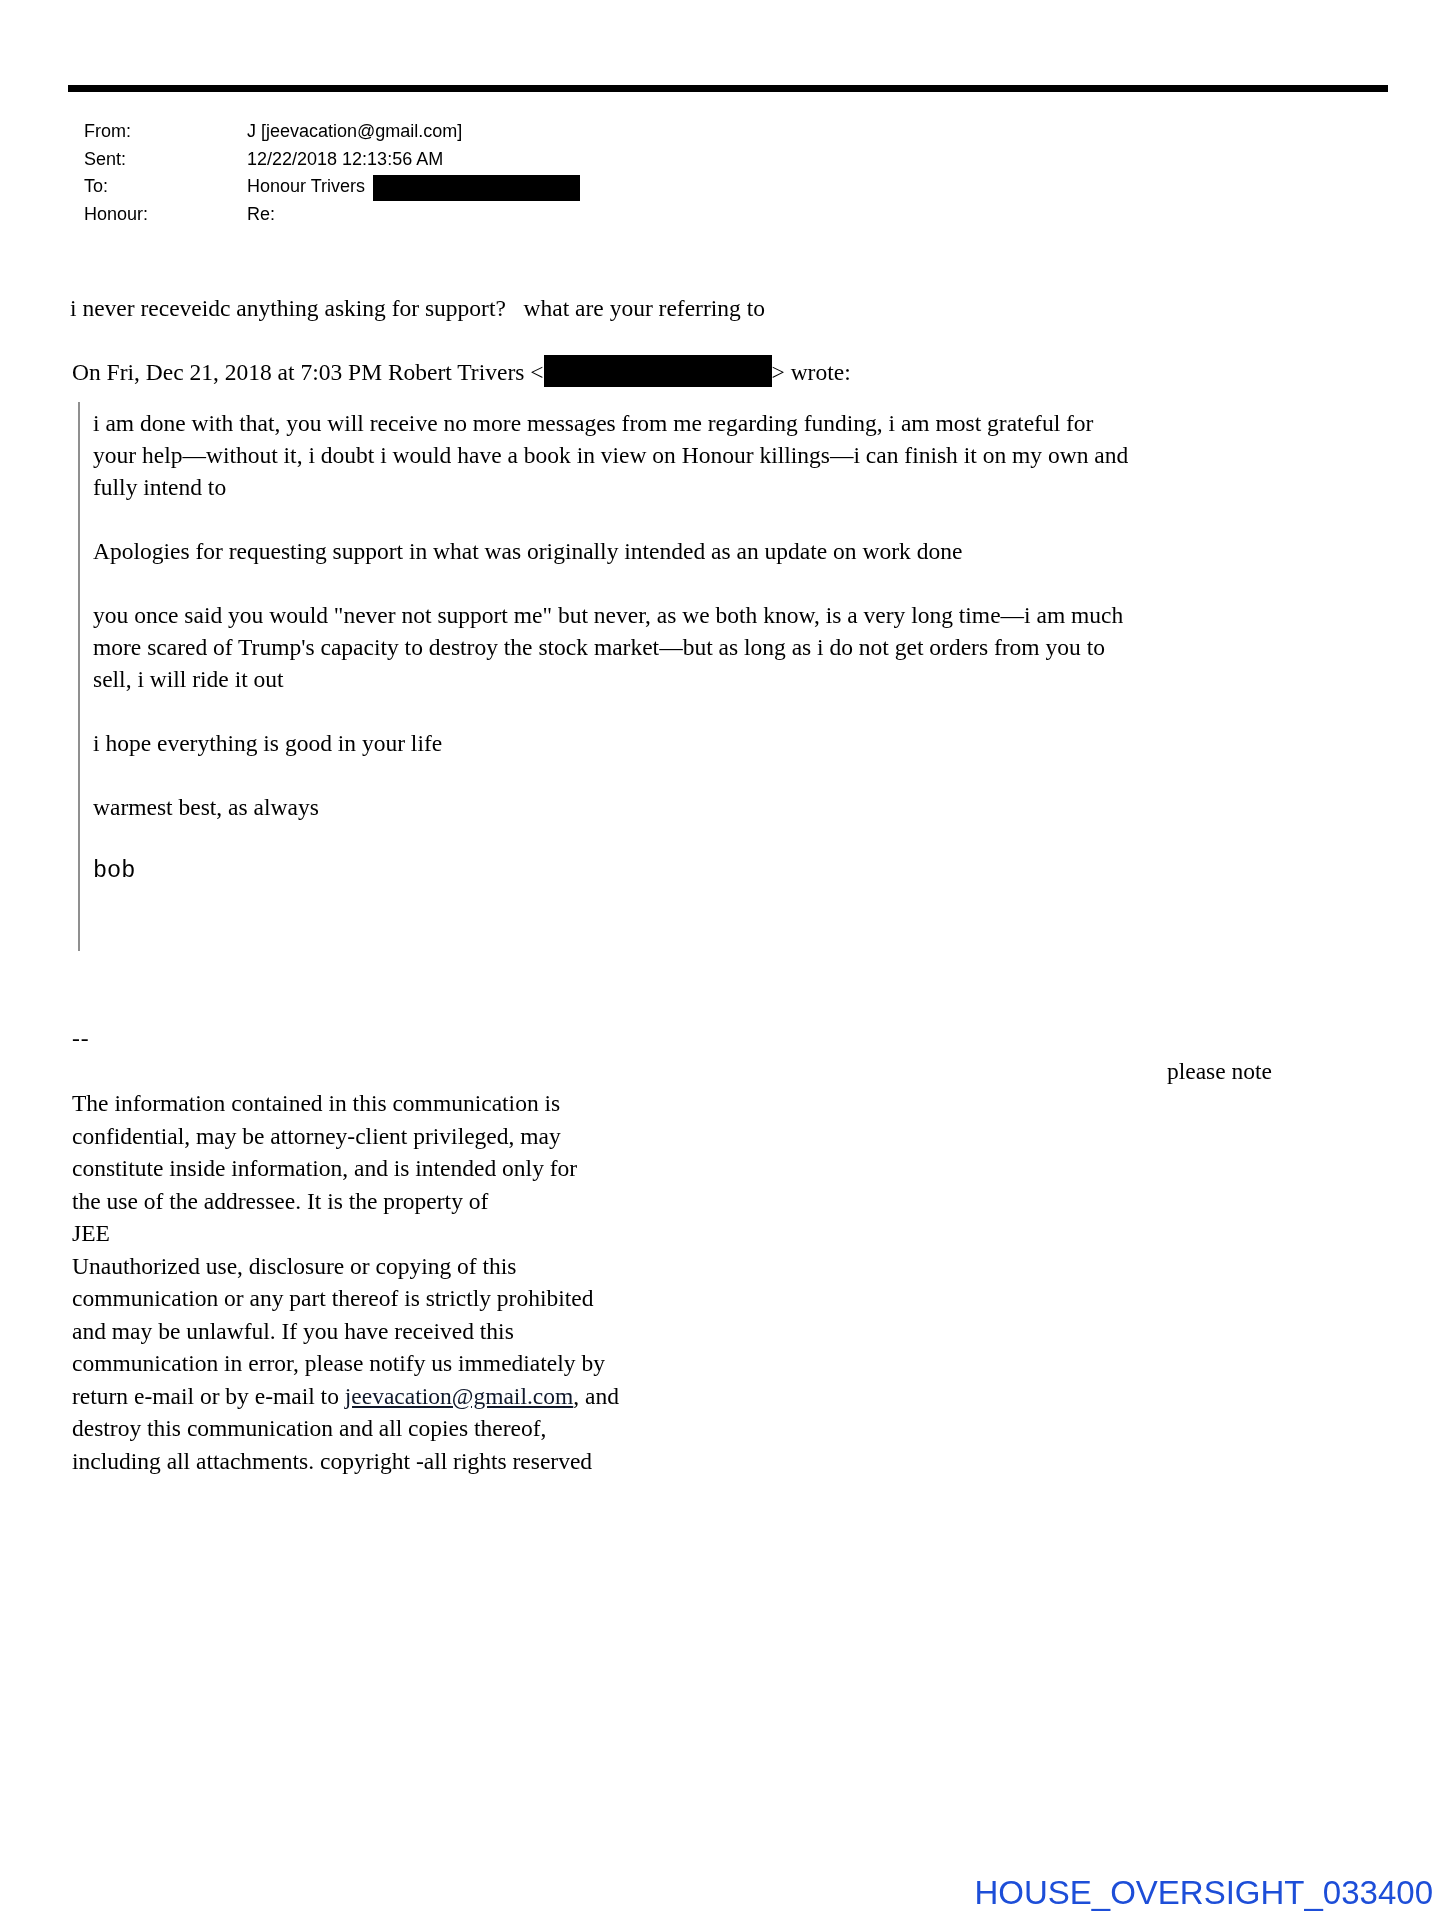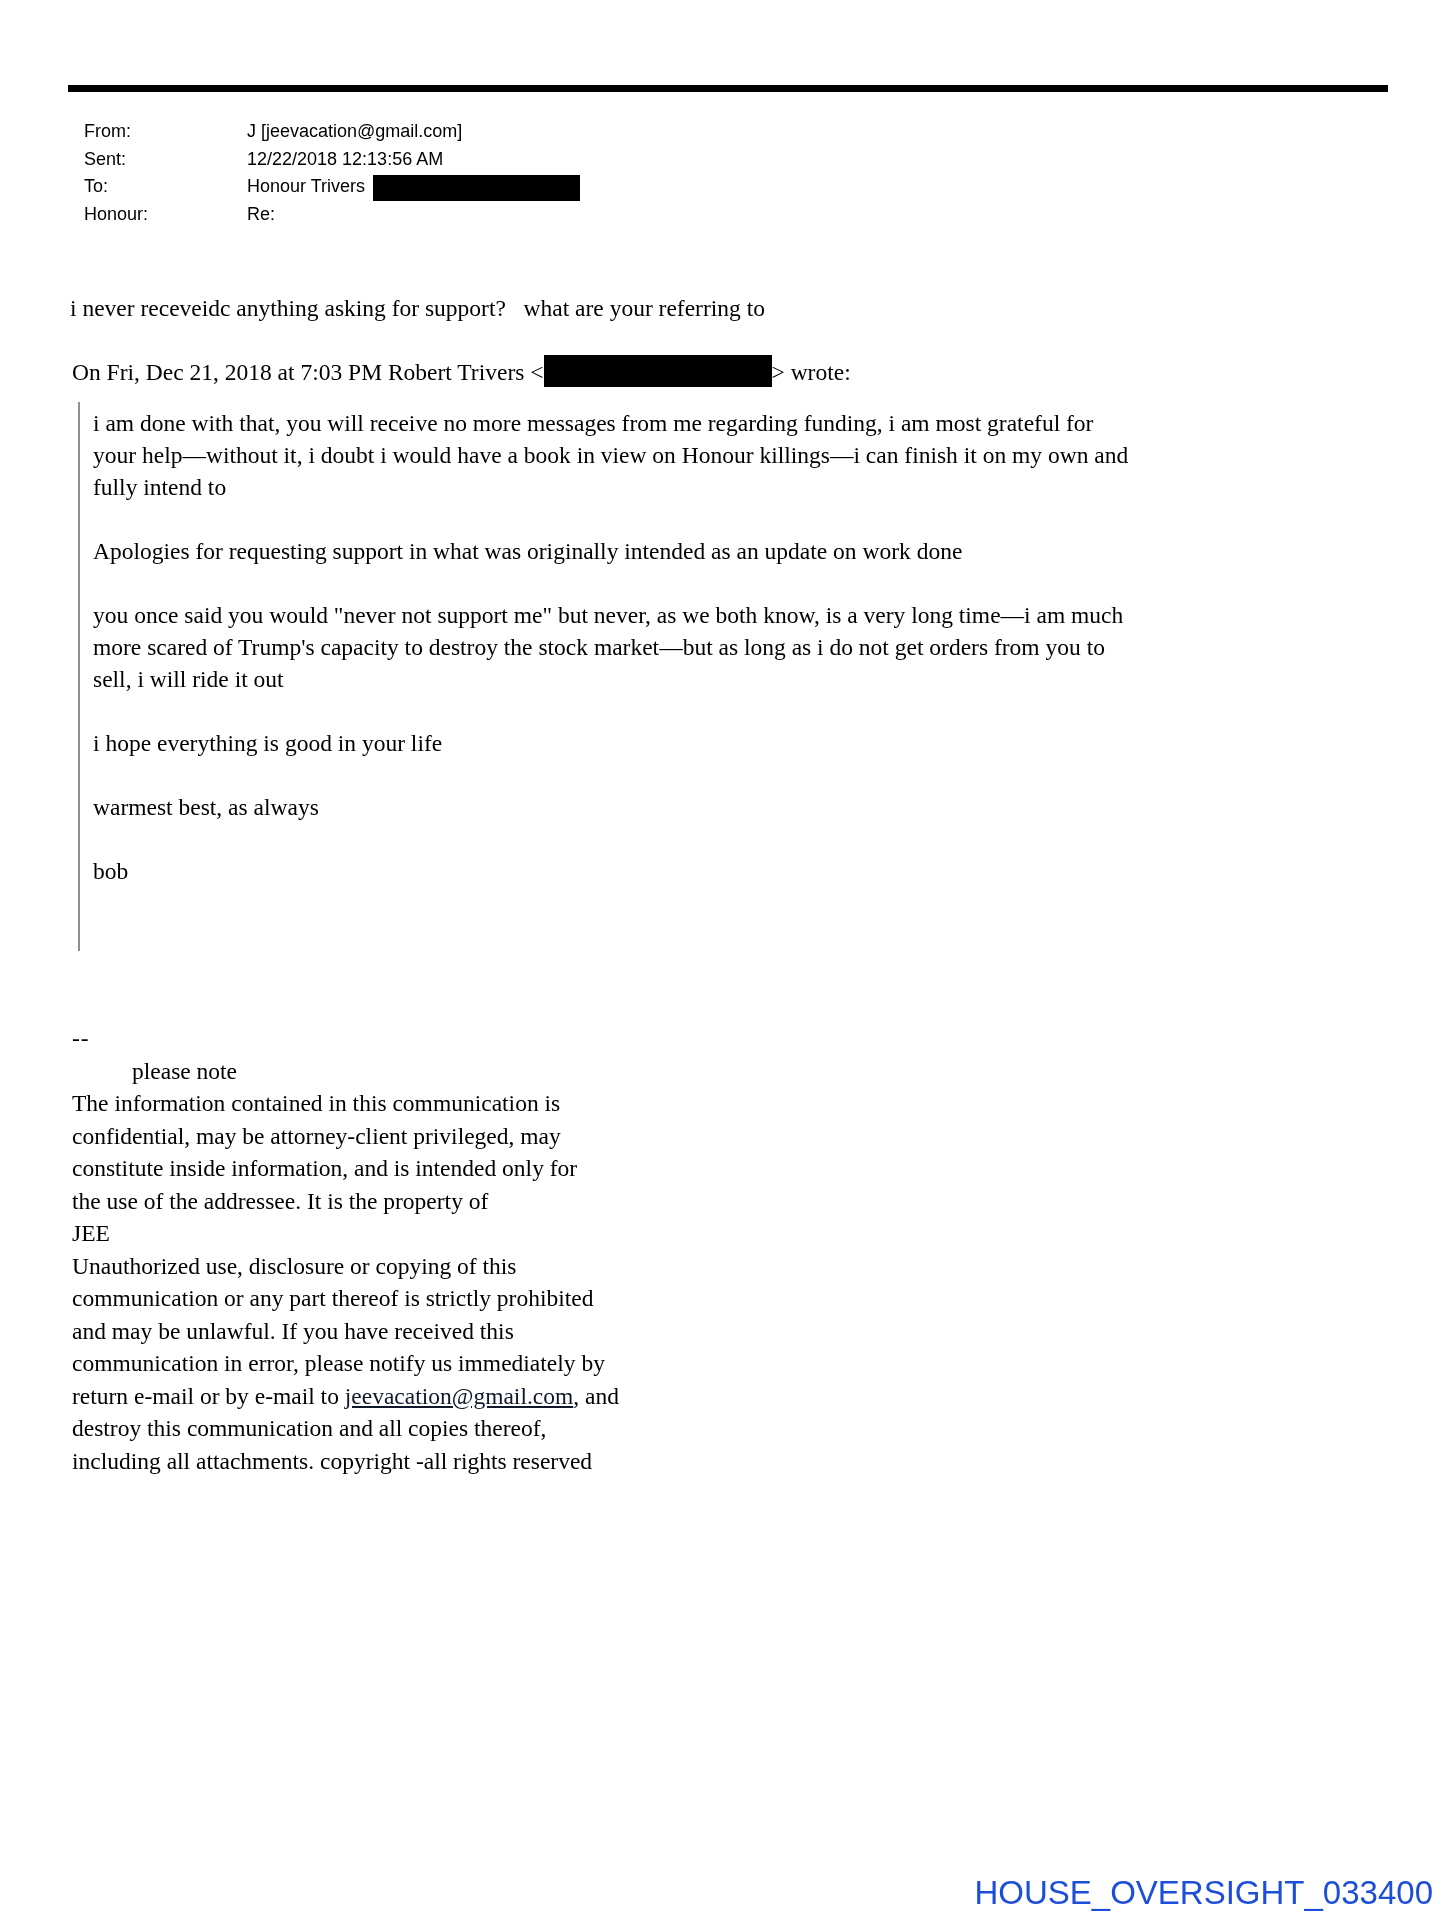--- a/index.html
+++ b/index.html
@@ -71,31 +71,31 @@
   }
   .quoted-block {
     margin-left: 8px;
     border-left: 2px solid #8f8f8f;
     padding: 5px 0 64px 13px;
   }
   .quoted-block p {
     margin: 0 0 32px 0;
     white-space: pre-wrap;
   }
-  .quoted-block p.last { margin-bottom: 0; }
+  .quoted-block p.last { margin-bottom: 0; font-family: Liberation Mono, monospace; }
   .signature-block {
     position: absolute;
     left: 72px;
     top: 1022px;
     width: 1200px;
     font-size: 23.5px;
     line-height: 32.5px;
   }
   .sig-dashes { letter-spacing: 1px; }
-  .sig-note { padding-left: 60px; }
+  .sig-note { padding-left: 60px; text-align: right; }
   .disclaimer-text { white-space: pre-wrap; }
   .link-line { white-space: pre-wrap; }
   .email-link {
     color: #0f172a;
     text-decoration: underline;
   }
   .bates-number {
     position: absolute;
     top: 1874px;
     right: 20px;

